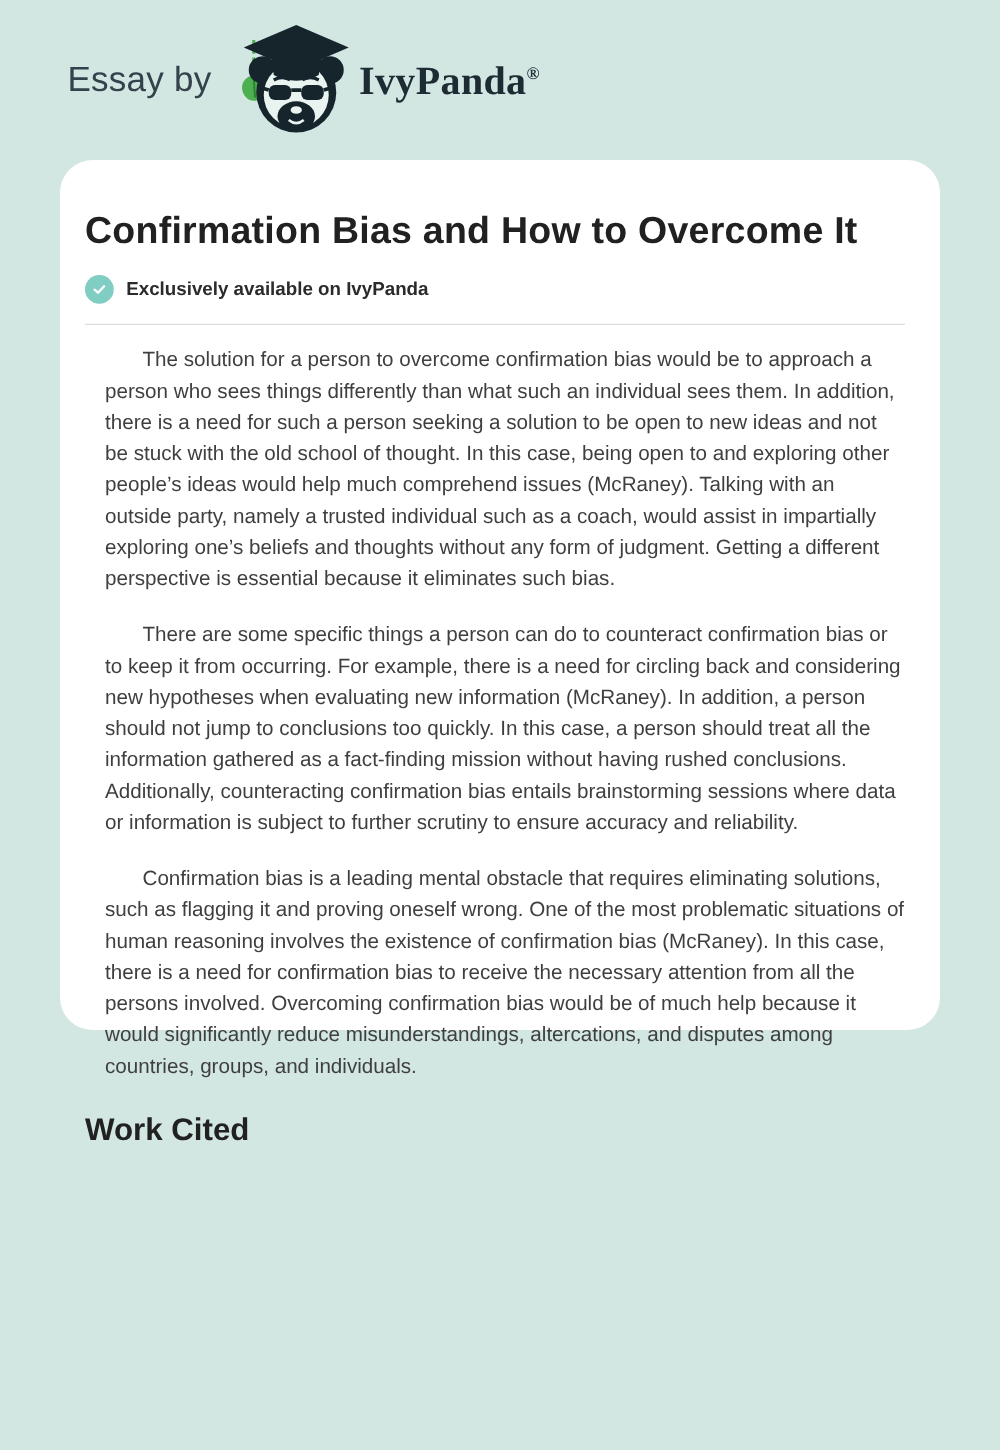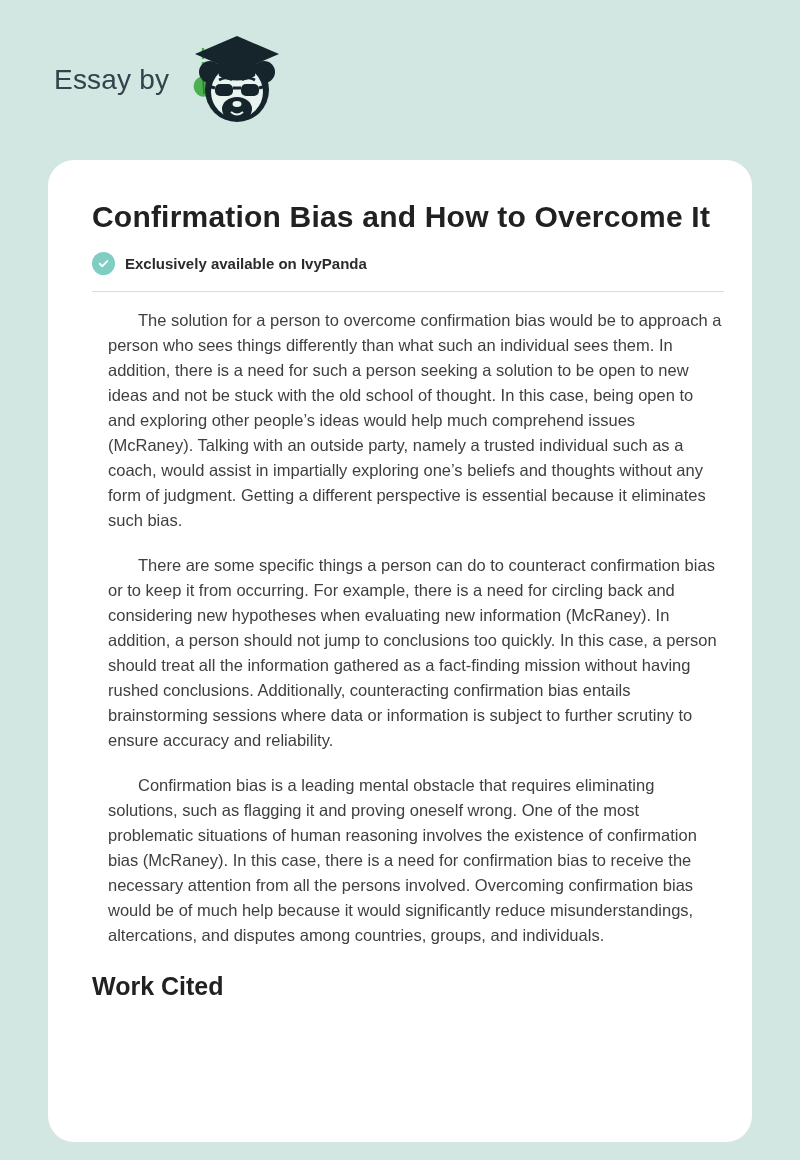--- a/index.html
+++ b/index.html
@@ -6,21 +6,21 @@
     margin: 0;
     padding: 0;
     background: #d2e6e2;
     width: 800px;
     height: 1160px;
     font-family: "Liberation Sans", sans-serif;
     overflow: hidden;
   }
   
   .header {
-    height: 160px;
+    height: 128px;
     display: flex;
     align-items: center;
     padding-left: 54px;
     box-sizing: border-box;
   }
   .essay-by {
     font-size: 28px;
     color: #33424b;
     letter-spacing: 0.2px;
   }
@@ -38,24 +38,24 @@
     letter-spacing: 0.3px;
   }
   .wordmark sup {
     font-size: 14px;
     vertical-align: super;
     font-weight: bold;
   }
   
   .card {
     margin: 0 48px;
-    height: 982px;
+    height: 696px;
     background: #ffffff;
     border-radius: 26px;
-    padding: 36px 28px 0 44px;
+    padding: 36px 28px 0 20px;
     box-sizing: border-box;
   }
   .article-title {
     margin: 0 0 14px 0;
     font-size: 30px;
     line-height: 42px;
     font-weight: bold;
     color: #212121;
     letter-spacing: 0.2px;
   }
@@ -142,20 +142,21 @@
       <rect x="36" y="52" width="18" height="12" rx="5" fill="#16242c"></rect>
       <rect x="62" y="52" width="18" height="12" rx="5" fill="#16242c"></rect>
       <path d="M54 56 L62 56" stroke="#16242c" stroke-width="3" fill="none"></path>
       <path d="M36 56 L29 54 M80 56 L87 54" stroke="#16242c" stroke-width="3" fill="none"></path>
 
       <ellipse cx="58" cy="77" rx="15" ry="12" fill="#16242c"></ellipse>
       <ellipse cx="58" cy="72" rx="4.5" ry="3" fill="#e9f4f1"></ellipse>
       <path d="M52 80 Q58 85 64 80" stroke="#e9f4f1" stroke-width="2" fill="none"></path>
     </svg>
   </span>
+  <span class="wordmark"><span>IvyPanda</span><sup>®</sup></span>
 </div>
 
 <div class="card">
   <h1 class="article-title">Confirmation Bias and How to Overcome It</h1>
 
   <div class="badge-row">
     <span class="check-circle">
       <svg viewBox="0 0 24 24" width="13" height="13">
         <path d="M5 12.5 L10 17 L19 7.5" stroke="#ffffff" stroke-width="3.4" fill="none" stroke-linecap="round" stroke-linejoin="round"></path>
       </svg>

